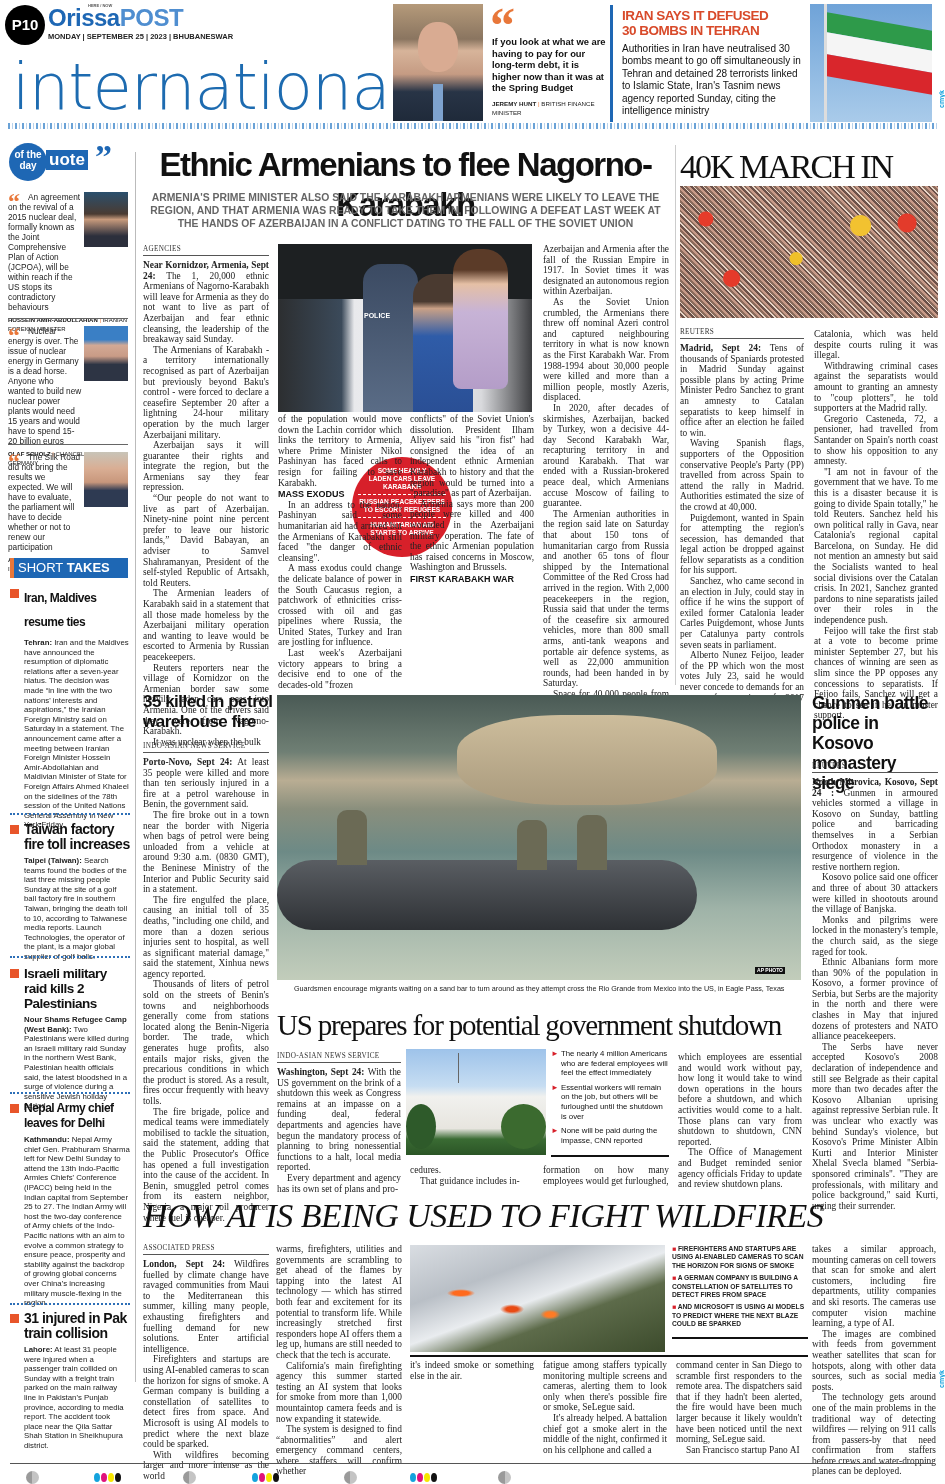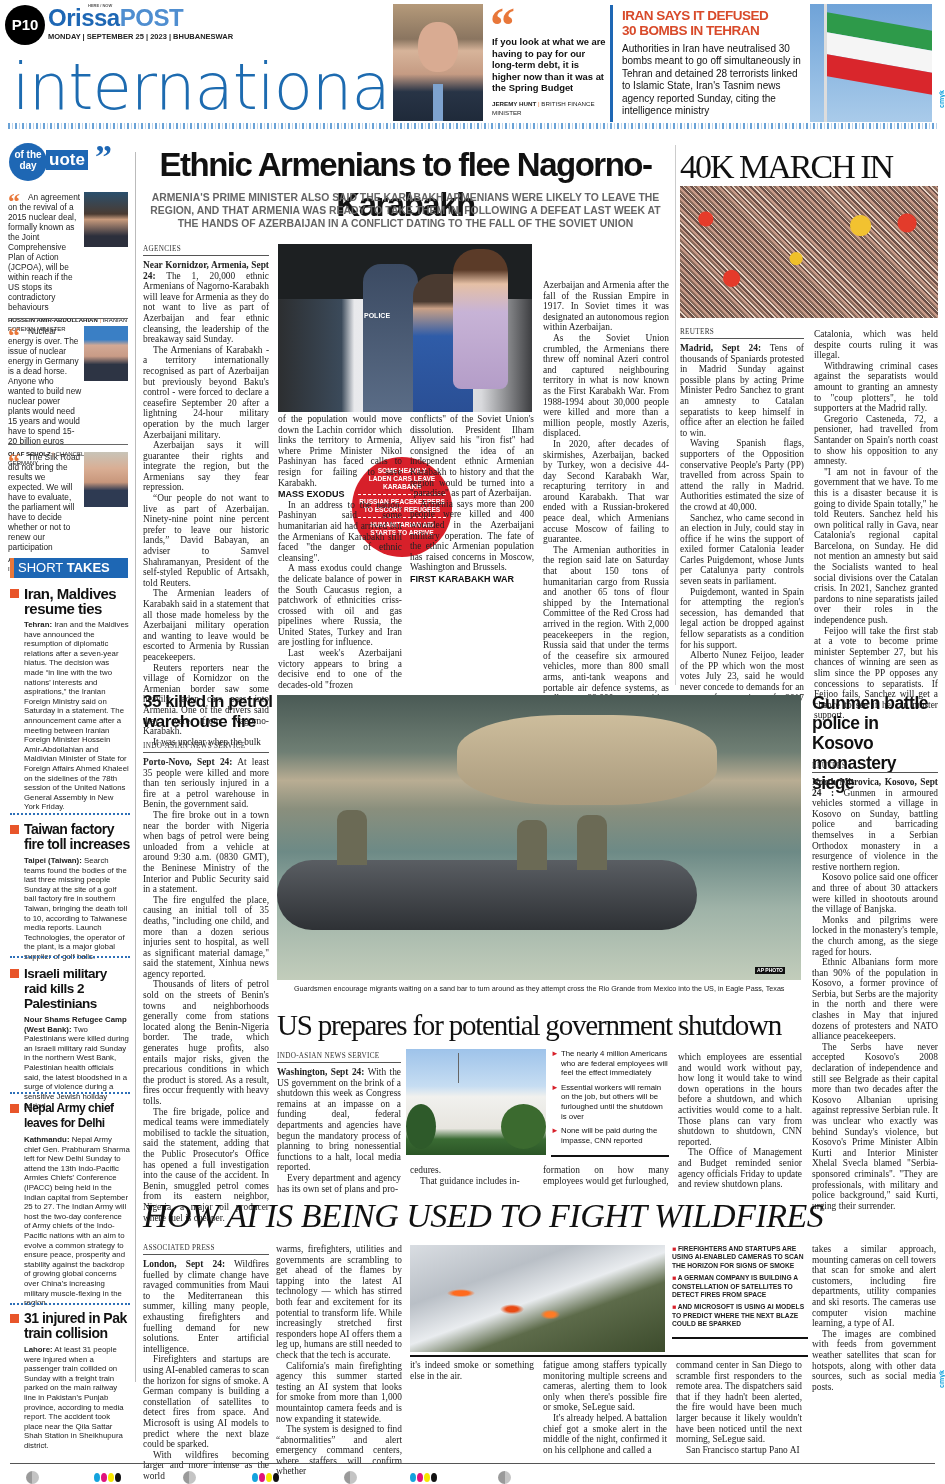--- a/index.html
+++ b/index.html
@@ -90,21 +90,21 @@
   <div class="sans-sm" style="text-indent:20px;padding-right:46px;">The Silk Road did not bring the results we expected. We will have to evaluate, the parliament will have to decide whether or not to renew our participation</div>
   <div style="font:6px/9px 'Liberation Sans',sans-serif;margin-top:4px;"><b>ANTONIO TAJANI</b> <span style="color:#e8773a">|</span> <span>FOREIGN MINISTER, ITALY</span></div>
 </div>
 <div class="abs" style="left:135px;top:152px;width:1px;height:1230px;background:#bbb;"></div>
 
 <div class="abs" style="left:10px;top:558px;width:118px;height:20px;background:#1e67b4;border-left:4px solid #e8773a;color:#fff;font:13px/20px 'Liberation Sans',sans-serif;padding-left:4px;">
   <span>SHORT</span> <b>TAKES</b>
 </div>
 
 <div class="abs" style="left:10px;top:586px;width:120px;">
-  <div class="cond" style="font-size:15px;line-height:15px;padding-left:14px;position:relative;">
+  <div class="cond" style="font-size:12px;line-height:24px;padding-left:14px;position:relative;">
     <span style="position:absolute;left:0;top:3px;width:9px;height:9px;background:#e8552a;"></span>
     <span>Iran, Maldives resume ties</span>
   </div>
   <div class="sans-sm" style="padding-left:14px;margin-top:4px;font-size:7.8px;line-height:9.6px;"><b>Tehran:</b> <span>Iran and the Maldives have announced the resumption of diplomatic relations after a seven-year hiatus. The decision was made “in line with the two nations' interests and aspirations,” the Iranian Foreign Ministry said on Saturday in a statement. The announcement came after a meeting between Iranian Foreign Minister Hossein Amir-Abdollahian and Maldivian Minister of State for Foreign Affairs Ahmed Khaleel on the sidelines of the 78th session of the United Nations General Assembly in New York Friday.</span></div>
 </div>
 <div class="abs dotrule" style="left:10px;top:813px;width:120px;"></div>
 
 <div class="abs" style="left:10px;top:822px;width:120px;">
   <div class="cond" style="font-size:14px;line-height:15px;padding-left:14px;position:relative;">
     <span style="position:absolute;left:0;top:3px;width:9px;height:9px;background:#e8552a;"></span>
@@ -181,21 +181,21 @@
 </div>
 
 <div class="abs" style="left:410px;top:414px;width:124px;">
   <div class="body-text">
     <p class="first">conflicts" of the Soviet Union's dissolution. President Ilham Aliyev said his "iron fist" had consigned the idea of an independent ethnic Armenian Karabakh to history and that the region would be turned into a "paradise" as part of Azerbaijan.</p>
     <p>Armenia says more than 200 people were killed and 400 wounded in the Azerbaijani military operation. The fate of the ethnic Armenian population has raised concerns in Moscow, Washington and Brussels.</p>
     <div class="sub-head">FIRST KARABAKH WAR</div>
   </div>
 </div>
 
-<div class="abs" style="left:543px;top:244px;width:126px;margin-top:36px;">
+<div class="abs" style="left:543px;top:244px;width:126px;">
   <div class="body-text">
     <p class="first">Azerbaijan and Armenia after the fall of the Russian Empire in 1917. In Soviet times it was designated an autonomous region within Azerbaijan.</p>
     <p>As the Soviet Union crumbled, the Armenians there threw off nominal Azeri control and captured neighbouring territory in what is now known as the First Karabakh War. From 1988-1994 about 30,000 people were killed and more than a million people, mostly Azeris, displaced.</p>
     <p>In 2020, after decades of skirmishes, Azerbaijan, backed by Turkey, won a decisive 44-day Second Karabakh War, recapturing territory in and around Karabakh. That war ended with a Russian-brokered peace deal, which Armenians accuse Moscow of failing to guarantee.</p>
     <p>The Armenian authorities in the region said late on Saturday that about 150 tons of humanitarian cargo from Russia and another 65 tons of flour shipped by the International Committee of the Red Cross had arrived in the region. With 2,000 peacekeepers in the region, Russia said that under the terms of the ceasefire six armoured vehicles, more than 800 small arms, anti-tank weapons and portable air defence systems, as well as 22,000 ammunition rounds, had been handed in by Saturday.</p>
     <p>Space for 40,000 people from Karabakh had been prepared in Armenia. Azerbaijan, which is mainly Muslim, has said the Armenians, who are Christian, can leave if they want.</p>
   </div>
 </div>
 <div class="abs" style="left:675px;top:145px;width:1px;height:540px;background:#ccc;"></div>
 
@@ -206,22 +206,22 @@
   radial-gradient(circle at 88% 28%, #e33b2b 0 9px, transparent 10px),
   radial-gradient(circle at 10% 25%, #e63b2a 0 7px, transparent 8px),
   radial-gradient(circle at 45% 55%, #f0c029 0 6px, transparent 7px),
   repeating-linear-gradient(45deg, #c79a88 0 2px, #6b5048 2px 4px, #e9d7c9 4px 5px, #8a6b5c 5px 7px);"></div>
 
 <div class="abs" style="left:680px;top:328px;width:124px;">
   <div class="agency">REUTERS</div>
   <div class="body-text">
     <p class="first"><b>Madrid, Sept 24:</b> <span>Tens of thousands of Spaniards protested in Madrid Sunday against possible plans by acting Prime Minister Pedro Sanchez to grant an amnesty to Catalan separatists to keep himself in office after an election he failed to win.</span></p>
     <p>Waving Spanish flags, supporters of the Opposition conservative People's Party (PP) travelled from across Spain to attend the rally in Madrid. Authorities estimated the size of the crowd at 40,000.</p>
+    <p>Puigdemont, wanted in Spain for attempting the region's secession, has demanded that legal action be dropped against fellow separatists as a condition for his support.</p>
     <p>Sanchez, who came second in an election in July, could stay in office if he wins the support of exiled former Catalonia leader Carles Puigdemont, whose Junts per Catalunya party controls seven seats in parliament.</p>
-    <p>Puigdemont, wanted in Spain for attempting the region's secession, has demanded that legal action be dropped against fellow separatists as a condition for his support.</p>
     <p>Alberto Nunez Feijoo, leader of the PP which won the most votes July 23, said he would never concede to demands for an amnesty for organisers of a 2017 independence referendum in</p>
   </div>
 </div>
 <div class="abs" style="left:814px;top:329px;width:124px;">
   <div class="body-text">
     <p class="first">Catalonia, which was held despite courts ruling it was illegal.</p>
     <p>Withdrawing criminal cases against the separatists would amount to granting an amnesty to "coup plotters", he told supporters at the Madrid rally.</p>
     <p>Gregorio Casteneda, 72, a pensioner, had travelled from Santander on Spain's north coast to show his opposition to any amnesty.</p>
     <p>"I am not in favour of the government that we have. To me this is a disaster because it is going to divide Spain totally," he told Reuters. Sanchez held his own political rally in Gava, near Catalonia's regional capital Barcelona, on Sunday. He did not mention an amnesty but said the Socialists wanted to heal social divisions over the Catalan crisis. In 2021, Sanchez granted pardons to nine separatists jailed over their roles in the independence push.</p>
     <p>Feijoo will take the first stab at a vote to become prime minister September 27, but his chances of winning are seen as slim since the PP opposes any concessions to separatists. If Feijoo fails, Sanchez will get a chance to see if he can muster support.</p>
@@ -249,21 +249,21 @@
   <div style="position:absolute;right:16px;bottom:6px;background:#111;color:#fff;font:bold 5px/7px 'Liberation Sans',sans-serif;padding:0 2px;">AP PHOTO</div>
 </div>
 <div class="abs" style="left:294px;top:984px;width:524px;font:7.2px/9px 'Liberation Sans',sans-serif;color:#222;white-space:nowrap;">Guardsmen encourage migrants waiting on a sand bar to turn around as they attempt cross the Rio Grande from Mexico into the US, in Eagle Pass, Texas</div>
 
 <div class="abs cond" style="left:812px;top:693px;width:128px;font-size:17.5px;line-height:20px;">Gunmen battle police in Kosovo monastery siege</div>
 <div class="abs" style="left:812px;top:762px;width:126px;">
   <div class="agency">REUTERS</div>
   <div class="body-text">
     <p class="first"><b>North Mitrovica, Kosovo, Sept 24 :</b> <span>Gunmen in armoured vehicles stormed a village in Kosovo on Sunday, battling police and barricading themselves in a Serbian Orthodox monastery in a resurgence of violence in the restive northern region.</span></p>
     <p>Kosovo police said one officer and three of about 30 attackers were killed in shootouts around the village of Banjska.</p>
-    <p>Monks and pilgrims were locked in the monastery's temple, the church among, as the siege raged for hours.</p>
+    <p>Monks and pilgrims were locked in the monastery's temple, the church said, as the siege raged for took.</p>
     <p>Ethnic Albanians form more than 90% of the population in Kosovo, a former province of Serbia, but Serbs are the majority in the north and there were clashes in May that injured dozens of protesters and NATO alliance peacekeepers.</p>
     <p>The Serbs have never accepted Kosovo's 2008 declaration of independence and still see Belgrade as their capital more than two decades after the Kosovo Albanian uprising against repressive Serbian rule. It was unclear who exactly was behind Sunday's violence, but Kosovo's Prime Minister Albin Kurti and Interior Minister Xhelal Svecla blamed "Serbia-sponsored criminals". "They are professionals, with military and police background," said Kurti, urging their surrender.</p>
   </div>
 </div>
 
 <div class="abs" style="left:277px;top:1005px;width:524px;font:29px/40px 'Liberation Serif',serif;letter-spacing:-1.2px;color:#111;">US prepares for potential government shutdown</div>
 <div class="abs" style="left:277px;top:1052px;width:124px;">
   <div class="agency">INDO-ASIAN NEWS SERVICE</div>
   <div class="body-text">
     <p class="first"><b>Washington, Sept 24:</b> <span>With the US government on the brink of a shutdown this week as Congress remains at an impasse on a funding deal, federal departments and agencies have begun the mandatory process of planning to bring nonessential functions to a halt, local media reported.</span></p>
@@ -342,20 +342,21 @@
 <div class="abs" style="left:676px;top:1360px;width:126px;">
   <div class="body-text">
     <p class="first">command center in San Diego to scramble first responders to the remote area. The dispatchers said that if they hadn't been alerted, the fire would have been much larger because it likely wouldn't have been noticed until the next morning, SeLegue said.</p>
     <p>San Francisco startup Pano AI</p>
   </div>
 </div>
 <div class="abs" style="left:812px;top:1244px;width:124px;">
   <div class="body-text">
     <p class="first">takes a similar approach, mounting cameras on cell towers that scan for smoke and alert customers, including fire departments, utility companies and ski resorts. The cameras use computer vision machine learning, a type of AI.</p>
     <p>The images are combined with feeds from government weather satellites that scan for hotspots, along with other data sources, such as social media posts.</p>
+    <p>The technology gets around one of the main problems in the traditional way of detecting wildfires — relying on 911 calls from passers-by that need confirmation from staffers before crews and water-dropping planes can be deployed.</p>
   </div>
 </div>
 
 <div class="abs" style="left:10px;top:1463px;width:925px;border-top:1px solid #555;"></div>
 <div class="abs" style="left:938px;top:90px;font:bold 7px 'Liberation Sans',sans-serif;color:#14a3dd;writing-mode:vertical-rl;transform:rotate(180deg);">cmyk</div>
 <div class="abs" style="left:938px;top:1370px;font:bold 7px 'Liberation Sans',sans-serif;color:#14a3dd;writing-mode:vertical-rl;transform:rotate(180deg);">cmyk</div>
 
 <div class="abs" id="reg-marks" style="left:0;top:1471px;width:945px;height:13px;">
     <div style="position: absolute; left: 26px; top: 0px; width: 13px; height: 13px; border-radius: 50%; background: linear-gradient(90deg, rgb(154, 154, 154) 50%, rgb(196, 196, 196) 50%);"></div>
     <div style="position: absolute; left: 183px; top: 0px; width: 13px; height: 13px; border-radius: 50%; background: linear-gradient(90deg, rgb(154, 154, 154) 50%, rgb(196, 196, 196) 50%);"></div>

